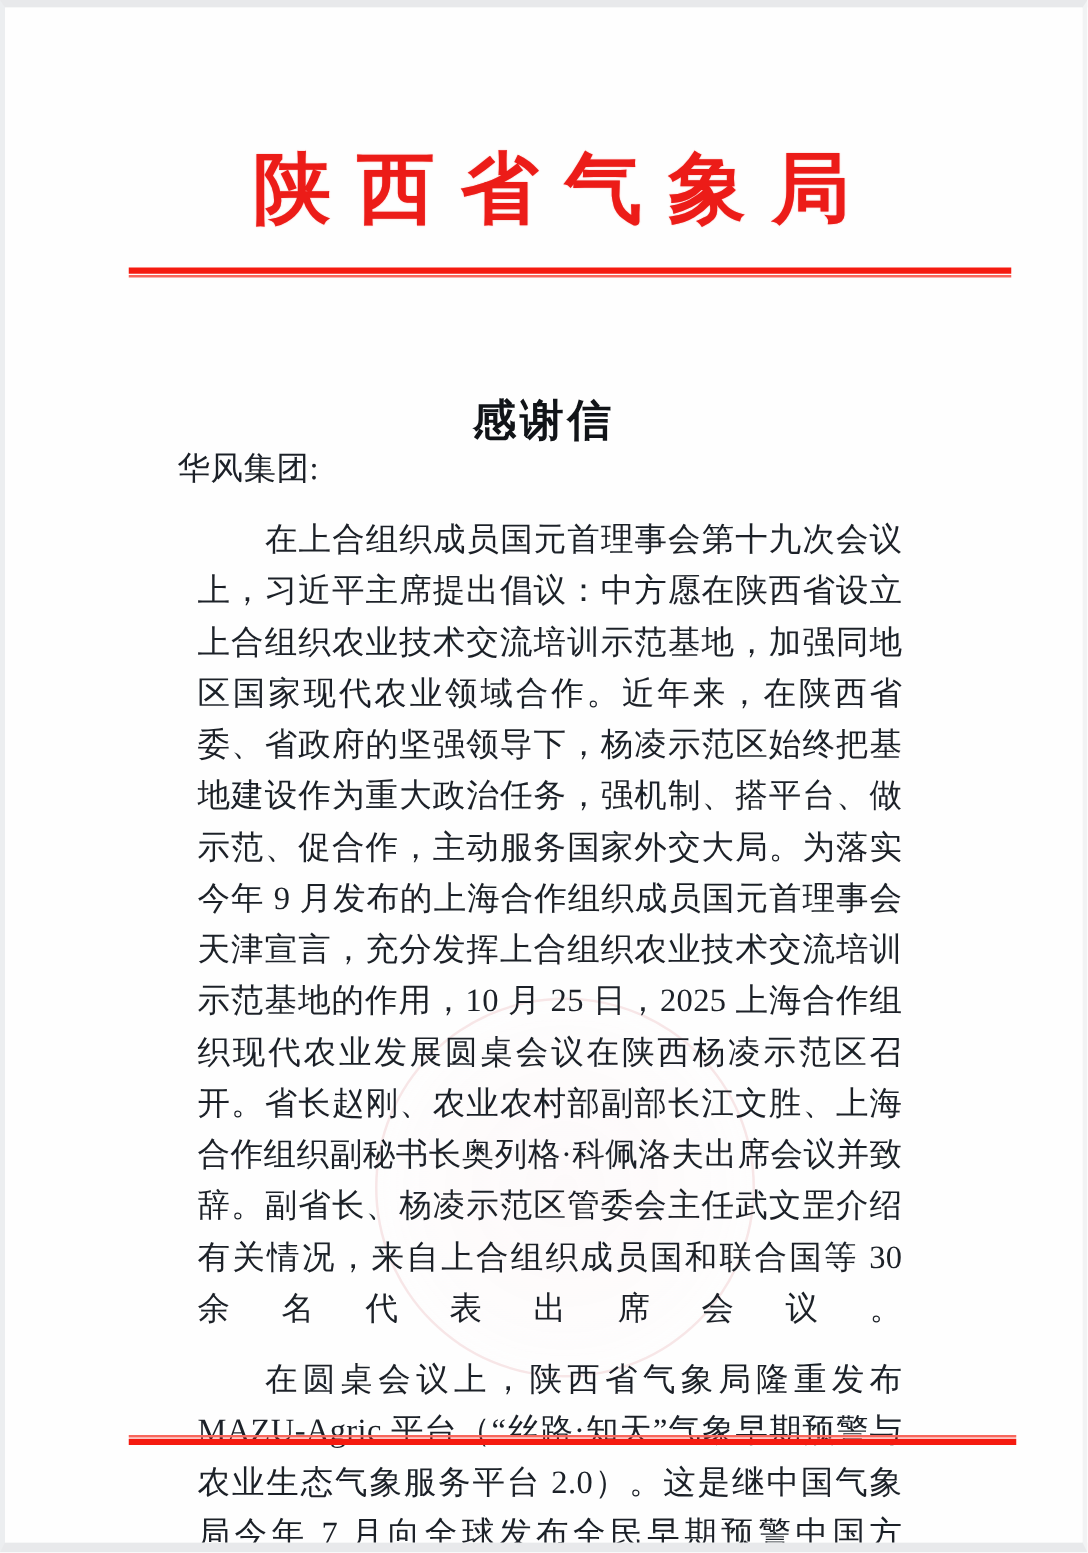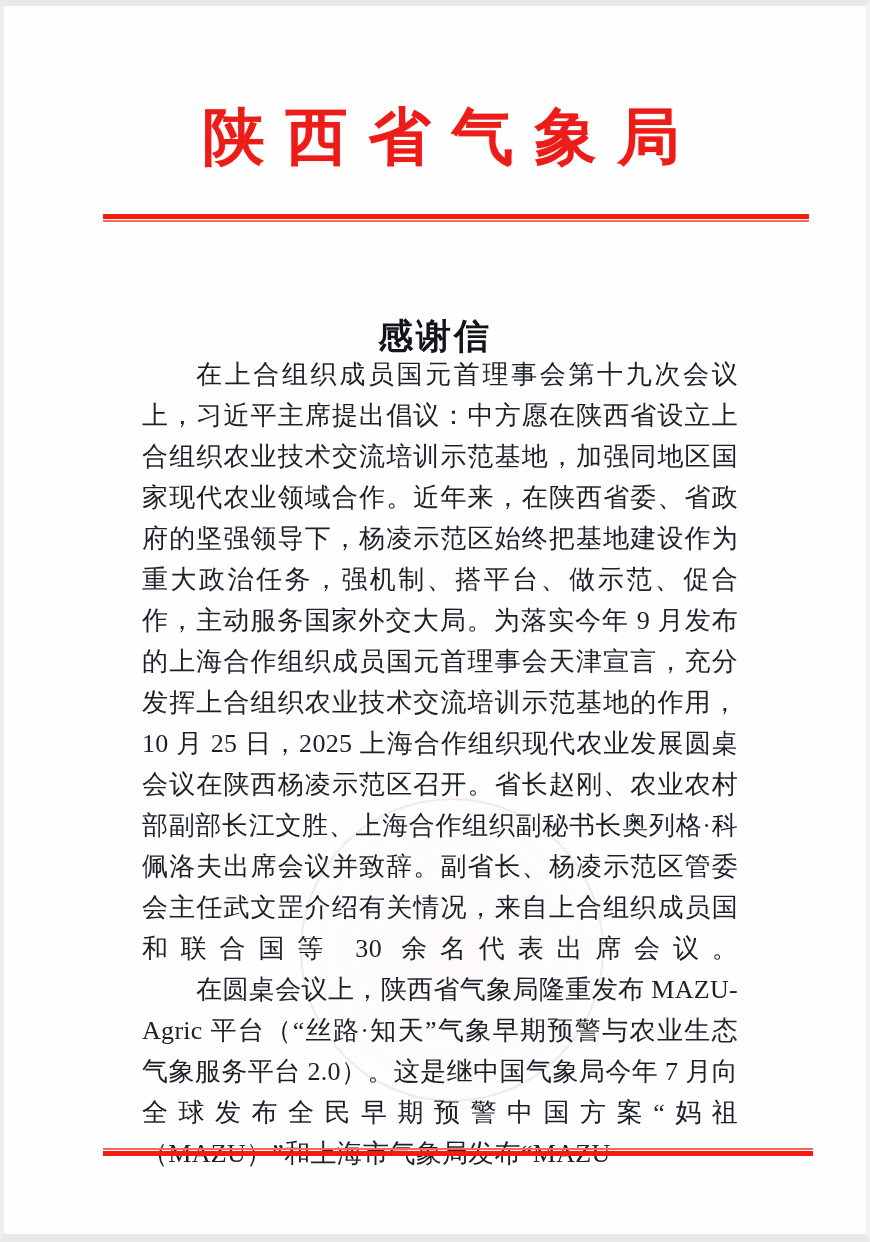--- a/index.html
+++ b/index.html
@@ -44,21 +44,21 @@
     border: 2px solid rgba(218, 120, 130, 0.18);
     background: radial-gradient(circle, rgba(232,150,160,0.045) 0%, rgba(232,150,160,0.02) 60%, rgba(255,255,255,0) 72%);
     pointer-events: none;
     z-index: 1;
   }
 
   .doc-header {
     position: absolute;
     left: 0;
     right: 0;
-    top: 97px;
+    top: 112px;
     text-align: center;
     z-index: 2;
     padding-left: 12px;
   }
   .doc-header .org-title {
     color: #ec1c18;
     font-family: "Liberation Serif", "DejaVu Serif", serif;
     font-weight: bold;
     font-size: 62px;
     line-height: 1.12;
@@ -130,21 +130,21 @@
   }
 
   .para {
     font-size: 26px;
     line-height: 41px;
     color: #1c2128;
     text-align: justify;
     text-align-last: justify;
     text-indent: 54px;
     letter-spacing: 0.3px;
-    margin: 0;
+    margin: 16px;
   }
   .para.last-open {
     text-align-last: left;
   }
 </style>
 </head>
 <body>
 
 <div class="page">
   <div class="paper"></div>
@@ -158,20 +158,21 @@
   <div class="rule-top">
     <div class="rule-thick"></div>
     <div class="rule-thin"></div>
   </div>
 
   <div class="doc-title">
     <span class="title-text">感谢信</span>
   </div>
 
   <div class="body-block">
+    <div class="salutation">华风集团:</div>
 
     <p class="para">在上合组织成员国元首理事会第十九次会议上，习近平主席提出倡议：中方愿在陕西省设立上合组织农业技术交流培训示范基地，加强同地区国家现代农业领域合作。近年来，在陕西省委、省政府的坚强领导下，杨凌示范区始终把基地建设作为重大政治任务，强机制、搭平台、做示范、促合作，主动服务国家外交大局。为落实今年 9 月发布的上海合作组织成员国元首理事会天津宣言，充分发挥上合组织农业技术交流培训示范基地的作用，10 月 25 日，2025 上海合作组织现代农业发展圆桌会议在陕西杨凌示范区召开。省长赵刚、农业农村部副部长江文胜、上海合作组织副秘书长奥列格·科佩洛夫出席会议并致辞。副省长、杨凌示范区管委会主任武文罡介绍有关情况，来自上合组织成员国和联合国等 30 余名代表出席会议。</p>
 
     <p class="para last-open">在圆桌会议上，陕西省气象局隆重发布 MAZU-Agric 平台（“丝路·知天”气象早期预警与农业生态气象服务平台 2.0）。这是继中国气象局今年 7 月向全球发布全民早期预警中国方案“妈祖（MAZU）”和上海市气象局发布“MAZU</p>
   </div>
 
   <div class="rule-bottom">
     <div class="rule-thin"></div>
     <div class="rule-thick"></div>
   </div>

